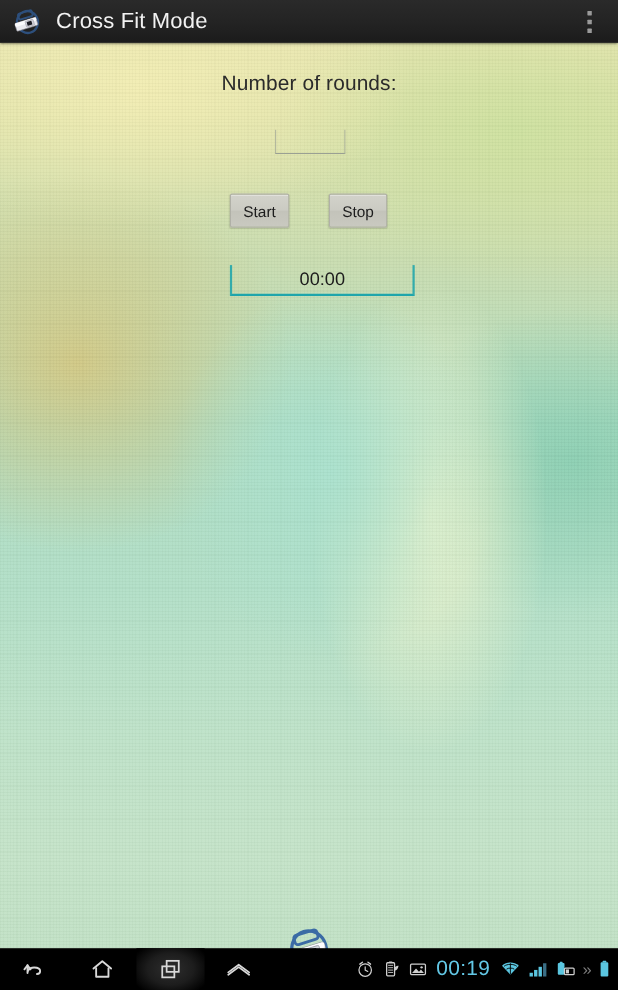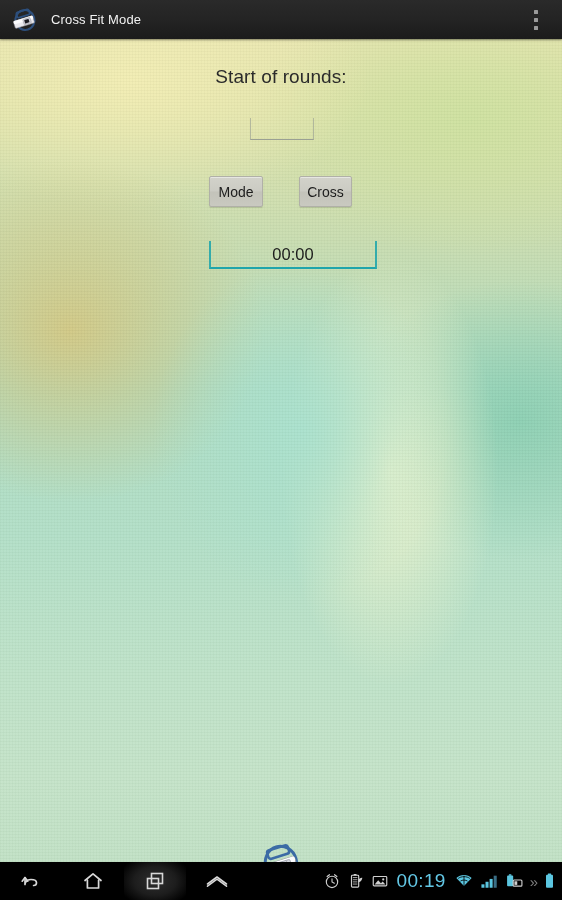--- a/index.html
+++ b/index.html
@@ -54,21 +54,21 @@
     box-shadow: 0 1px 2px rgba(0,0,0,0.45);
   }
   .app-icon-wrap {
     width: 30px; height: 30px;
     margin-left: 10px;
     position: relative;
     flex: none;
   }
   #app-title {
     color: #f2f2f2;
-    font-size: 13px;
+    font-size: 20px;
     margin-left: 11px;
     letter-spacing: 0.15px;
     white-space: nowrap;
   }
   #overflow-menu {
     position: absolute;
     right: 10px; top: 0;
     height: 39px;
     width: 32px;
     display: flex;
@@ -237,27 +237,27 @@
     <div id="app-title">Cross Fit Mode</div>
     <div id="overflow-menu">
       <i></i>
       <i></i>
       <i></i>
     </div>
   </div>
 
   <div id="content">
 
-    <div id="heading">Start of rounds:</div>
+    <div id="heading">Number of rounds:</div>
 
     <input id="rounds-field" type="text" value="" style="">
 
-    <button class="btn" id="btn-start">Mode</button>
-
-    <button class="btn" id="btn-stop">Cross</button>
+    <button class="btn" id="btn-start">Start</button>
+
+    <button class="btn" id="btn-stop">Stop</button>
 
     <input id="timer-field" type="text" value="00:00" style="">
 
     <div id="footer-logo">
       <svg class="logo-svg" viewBox="0 0 60 60">
         <g transform="rotate(-17 30 30)">
           <ellipse cx="30" cy="30" rx="18" ry="19.5" fill="none" stroke="#3b6ba5" stroke-width="3.4"></ellipse>
           <rect x="18" y="12" width="25" height="10" rx="3" fill="none" stroke="#3b6ba5" stroke-width="3"></rect>
         </g>
         <g transform="rotate(-17 30 34)">

